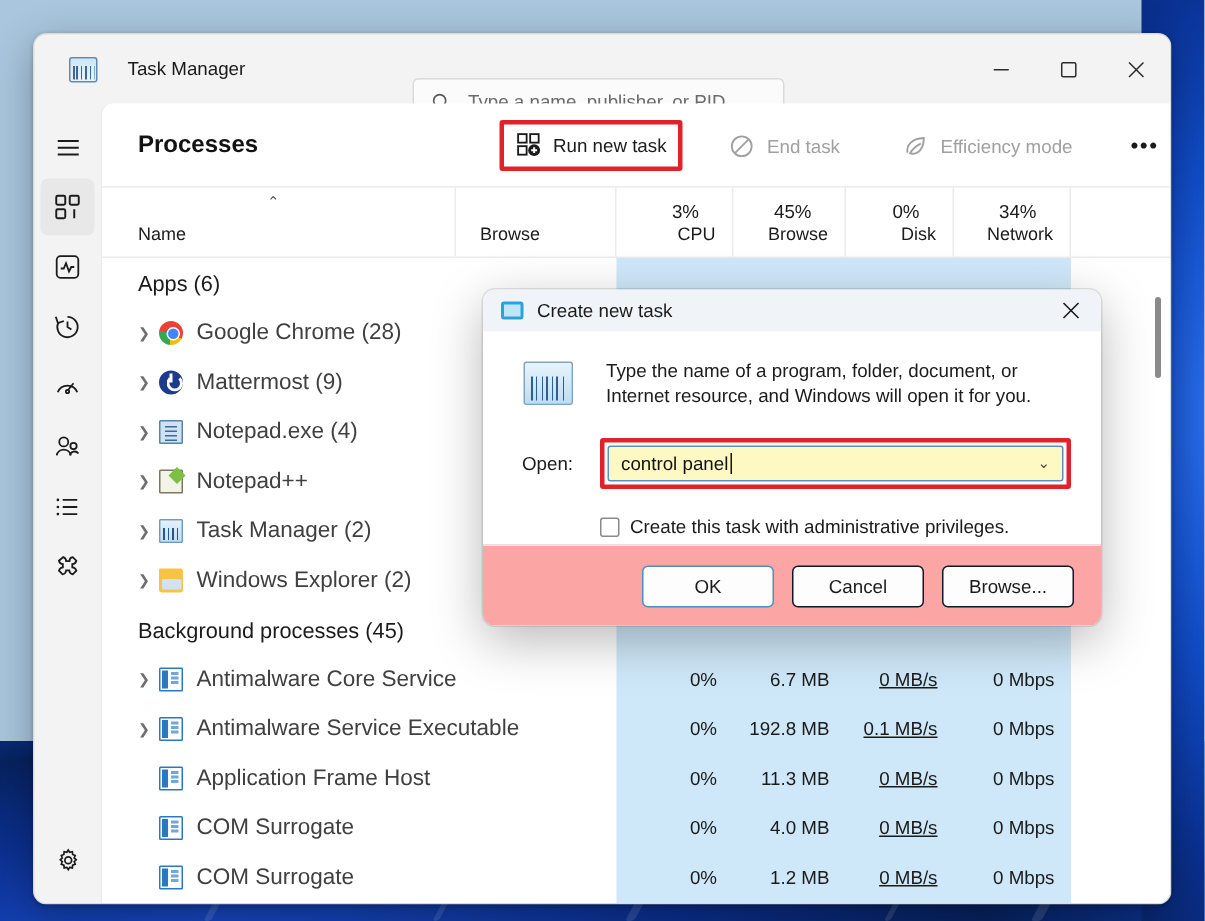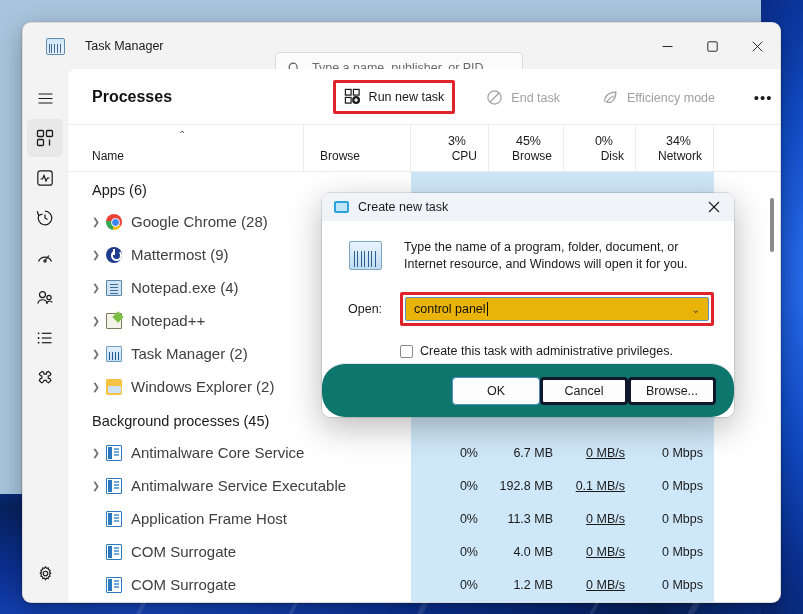--- a/index.html
+++ b/index.html
@@ -226,45 +226,45 @@
   }
   #dlg-desc {
     margin-left:22px; font-size:12.5px; color:#1b1b1b; line-height:17px; max-width:300px;
   }
   #dlg-openrow { display:flex; align-items:center; margin-top:19px; }
   #dlg-openlabel { font-size:12.5px; color:#1b1b1b; width:50px; flex:none; margin-left:6px; }
   #combo-hl {
     border:3px solid #e0232b; border-radius:2px; padding:2px; flex:1; margin-left:2px;
   }
   #combo {
-    height:24px; border:1px solid #5a8fc0; background:#eab308; border-radius:2px;
+    height:24px; border:1px solid #5a8fc0; background:#fef9c3; border-radius:2px;
     display:flex; align-items:center; position:relative;
   }
   #combo-text {
     font-size:12.5px; color:#111; margin-left:8px; white-space:nowrap;
   }
   #caret {
     width:1px; height:14px; background:#111; margin-left:1px;
   }
   #combo-chevron {
     position:absolute; right:8px; color:#444; font-size:10px;
   }
   #dlg-checkrow { display:flex; align-items:center; margin-top:18px; margin-left:58px; }
   #dlg-check {
     width:13px; height:13px; border:1px solid #8a8a8a; border-radius:2px; background:#fff;
     flex:none;
   }
   #dlg-check-label { font-size:12.5px; color:#1b1b1b; margin-left:7px; }
   #dlg-footer {
-    position:absolute; left:0; right:0; bottom:0; height:54px; background:#0f766e;
+    position:absolute; left:0; right:0; bottom:0; height:54px; background:#fca5a5;
     border-top:1px solid #e6e6e6; display:flex; align-items:center; justify-content:flex-end;
-    padding-right:18px; border-radius:23px;
+    padding-right:18px; gap:12px;
   }
   .dbtn {
-    height:28px; min-width:88px; border-radius:4px; border:3px solid #0f172a;
+    height:28px; min-width:88px; border-radius:4px; border:1px solid #0f172a;
     background:#fdfdfd; font-size:12.5px; color:#1b1b1b;
     display:flex; align-items:center; justify-content:center;
   }
   .dbtn.default { border:1px solid #4b8ec4; }
 
   
   .ic-win { background:#fff; border:1px solid #2b78c2; border-radius:1px; }
   .ic-win::before{
     content:""; position:absolute; left:1px; top:1px; bottom:1px; width:4px; background:#2b78c2;
   }

